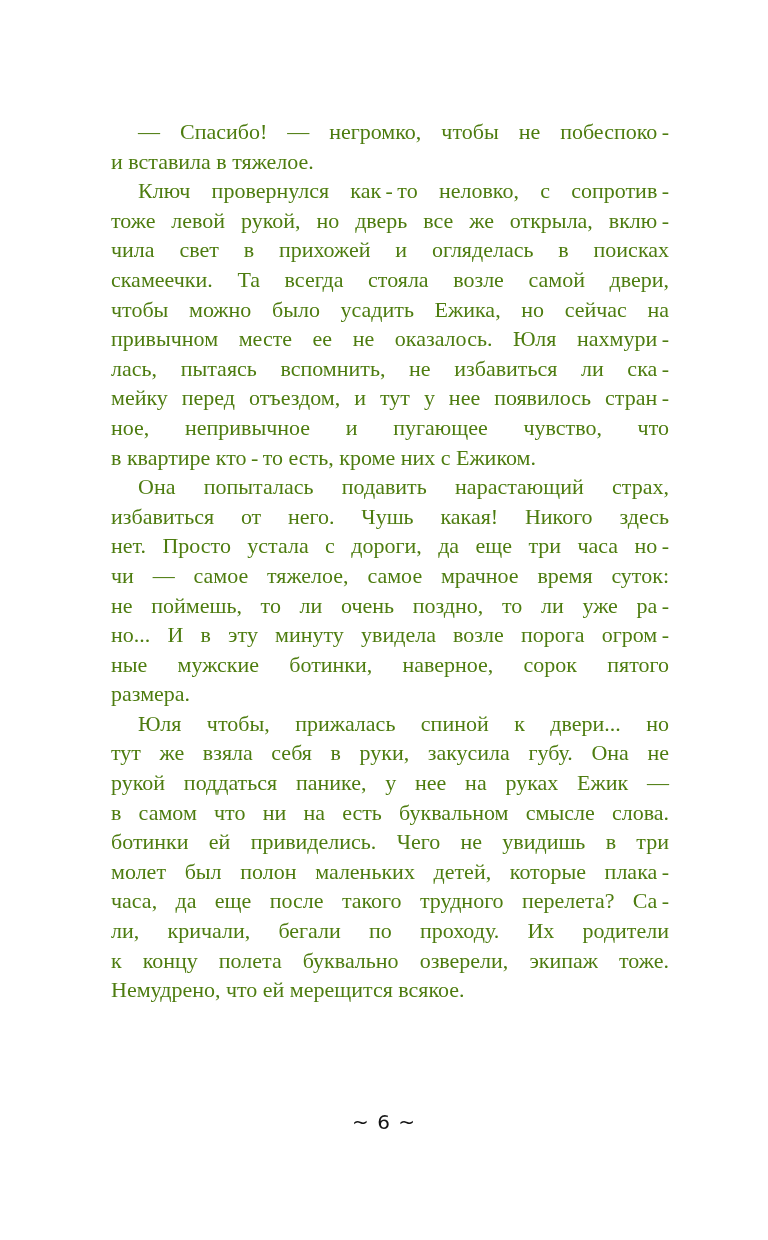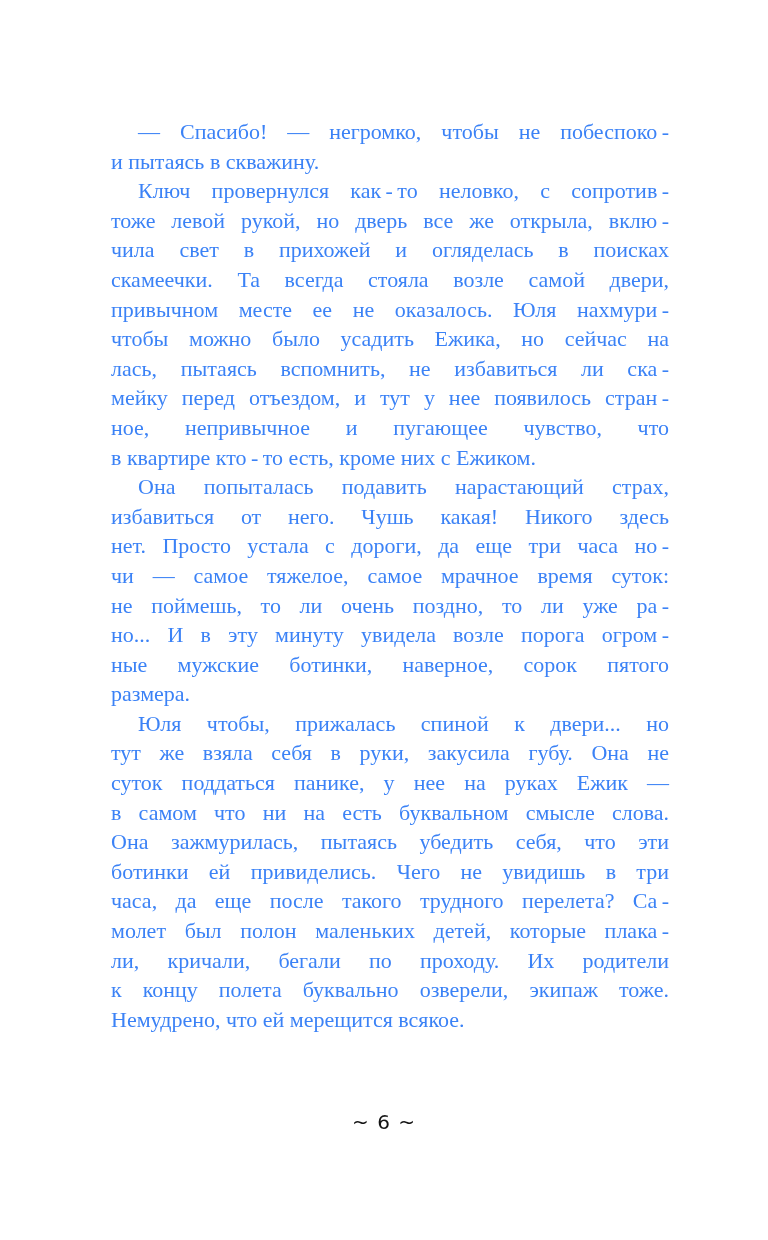--- a/index.html
+++ b/index.html
@@ -52,55 +52,54 @@
     font-family: "DejaVu Sans", "Liberation Sans", sans-serif;
     font-size: 20px;
     letter-spacing: 1px;
     color: #141414;
   }
 </style>
 </head>
 <body>
 
 <div class="page" style="background: rgb(255, 255, 255);">
-  <div class="text-block" style="color: #3b82f6;">
+  <div class="text-block" style="color: #4d7c0f;">
       <div class="paragraph">
         <div class="line first">— Спасибо! — негромко, чтобы не побеспоко -</div>
-        <div class="line last">и пытаясь в скважину.</div>
+        <div class="line last">и вставила в тяжелое.</div>
       </div>
       <div class="paragraph">
         <div class="line first">Ключ провернулся как - то неловко, с сопротив -</div>
         <div class="line">тоже левой рукой, но дверь все же открыла, вклю -</div>
         <div class="line">чила свет в прихожей и огляделась в поисках</div>
         <div class="line">скамеечки. Та всегда стояла возле самой двери,</div>
+        <div class="line">чтобы можно было усадить Ежика, но сейчас на</div>
         <div class="line">привычном месте ее не оказалось. Юля нахмури -</div>
-        <div class="line">чтобы можно было усадить Ежика, но сейчас на</div>
         <div class="line">лась, пытаясь вспомнить, не избавиться ли ска -</div>
         <div class="line">мейку перед отъездом, и тут у нее появилось стран -</div>
         <div class="line">ное, непривычное и пугающее чувство, что</div>
         <div class="line last">в квартире кто - то есть, кроме них с Ежиком.</div>
       </div>
       <div class="paragraph">
         <div class="line first">Она попыталась подавить нарастающий страх,</div>
         <div class="line">избавиться от него. Чушь какая! Никого здесь</div>
         <div class="line">нет. Просто устала с дороги, да еще три часа но -</div>
         <div class="line">чи — самое тяжелое, самое мрачное время суток:</div>
         <div class="line">не поймешь, то ли очень поздно, то ли уже ра -</div>
         <div class="line">но... И в эту минуту увидела возле порога огром -</div>
         <div class="line">ные мужские ботинки, наверное, сорок пятого</div>
         <div class="line last">размера.</div>
       </div>
       <div class="paragraph">
         <div class="line first">Юля чтобы, прижалась спиной к двери... но</div>
         <div class="line">тут же взяла себя в руки, закусила губу. Она не</div>
-        <div class="line">суток поддаться панике, у нее на руках Ежик —</div>
+        <div class="line">рукой поддаться панике, у нее на руках Ежик —</div>
         <div class="line">в самом что ни на есть буквальном смысле слова.</div>
-        <div class="line">Она зажмурилась, пытаясь убедить себя, что эти</div>
         <div class="line">ботинки ей привиделись. Чего не увидишь в три</div>
+        <div class="line">молет был полон маленьких детей, которые плака -</div>
         <div class="line">часа, да еще после такого трудного перелета? Са -</div>
-        <div class="line">молет был полон маленьких детей, которые плака -</div>
         <div class="line">ли, кричали, бегали по проходу. Их родители</div>
         <div class="line">к концу полета буквально озверели, экипаж тоже.</div>
         <div class="line last">Немудрено, что ей мерещится всякое.</div>
       </div>
     </div>
   <div class="page-number">~ 6 ~</div>
 </div>
 
 </body></html>

